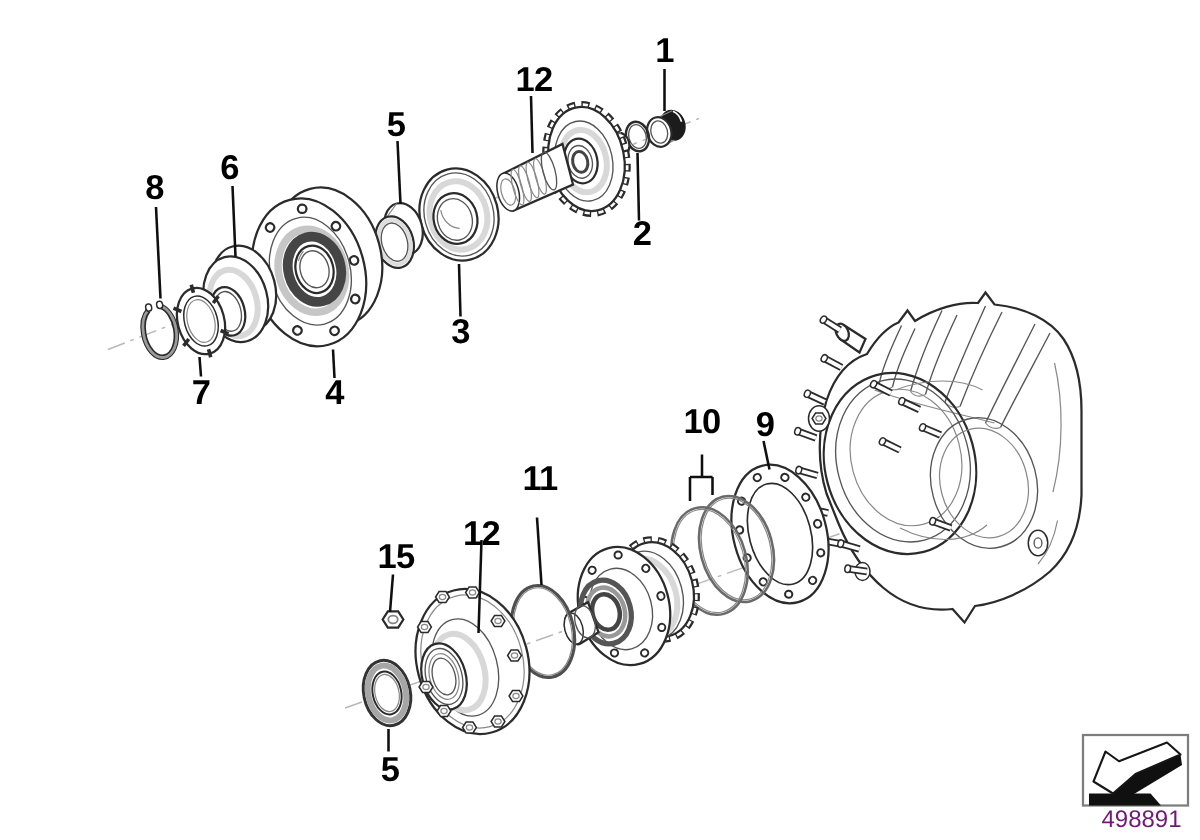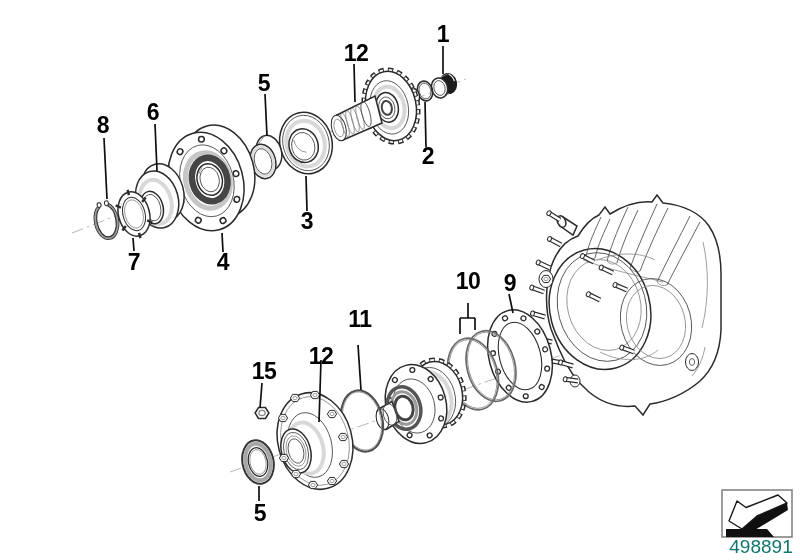--- a/index.html
+++ b/index.html
@@ -22,21 +22,21 @@
   .dotW2{fill:none;stroke:#ffffff;stroke-width:3.4;stroke-linecap:round;}
   .gband {fill:none;stroke:#d8d8d8;stroke-width:4;}
   .gband2{fill:none;stroke:#c6c6c6;stroke-width:5;}
   .dark{fill:none;stroke:#454545;stroke-width:6.5;}
   .gray{fill:none;stroke:#6a6a6a;stroke-width:1.7;}
   .band{fill:none;stroke:#a6a6a6;stroke-width:4;}
   .sd{stroke:#2b2b2b;stroke-width:5;}
   .sl{stroke:#ffffff;stroke-width:2.6;}
   .callout{position:absolute;transform:translate(-50%,-50%);font-weight:bold;
            font-size:23px;line-height:1;color:#000;letter-spacing:-0.5px;cursor:default;}
-  .stamp-num{position:absolute;transform:translate(-50%,-50%);font-size:19px;color:#0f766e;}
+  .stamp-num{position:absolute;transform:translate(-50%,-50%);font-size:16px;color:#701a75;}
 </style>
 </head>
 <body>
 
 <div class="stage">
 
 <svg class="art" width="800" height="560" viewBox="0 0 800 560">
   <defs>
     <g id="hex">
       <polygon class="swt" points="-4.6,0 -2.3,-3.6 2.3,-3.6 4.6,0 2.3,3.6 -2.3,3.6"></polygon>

